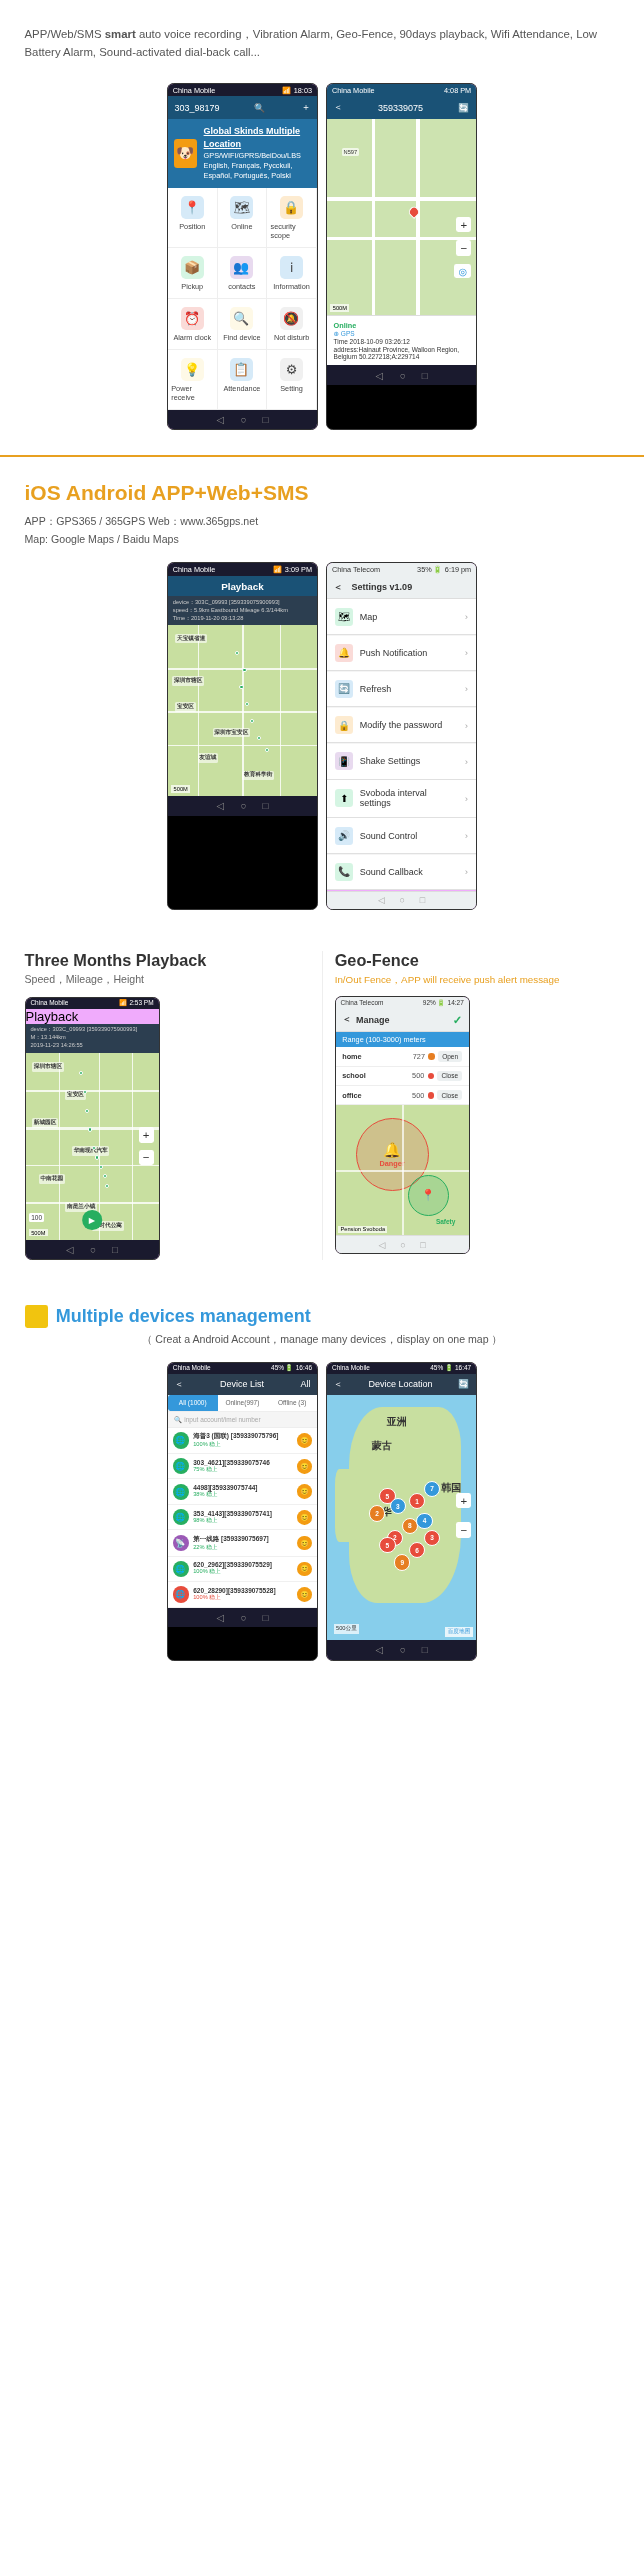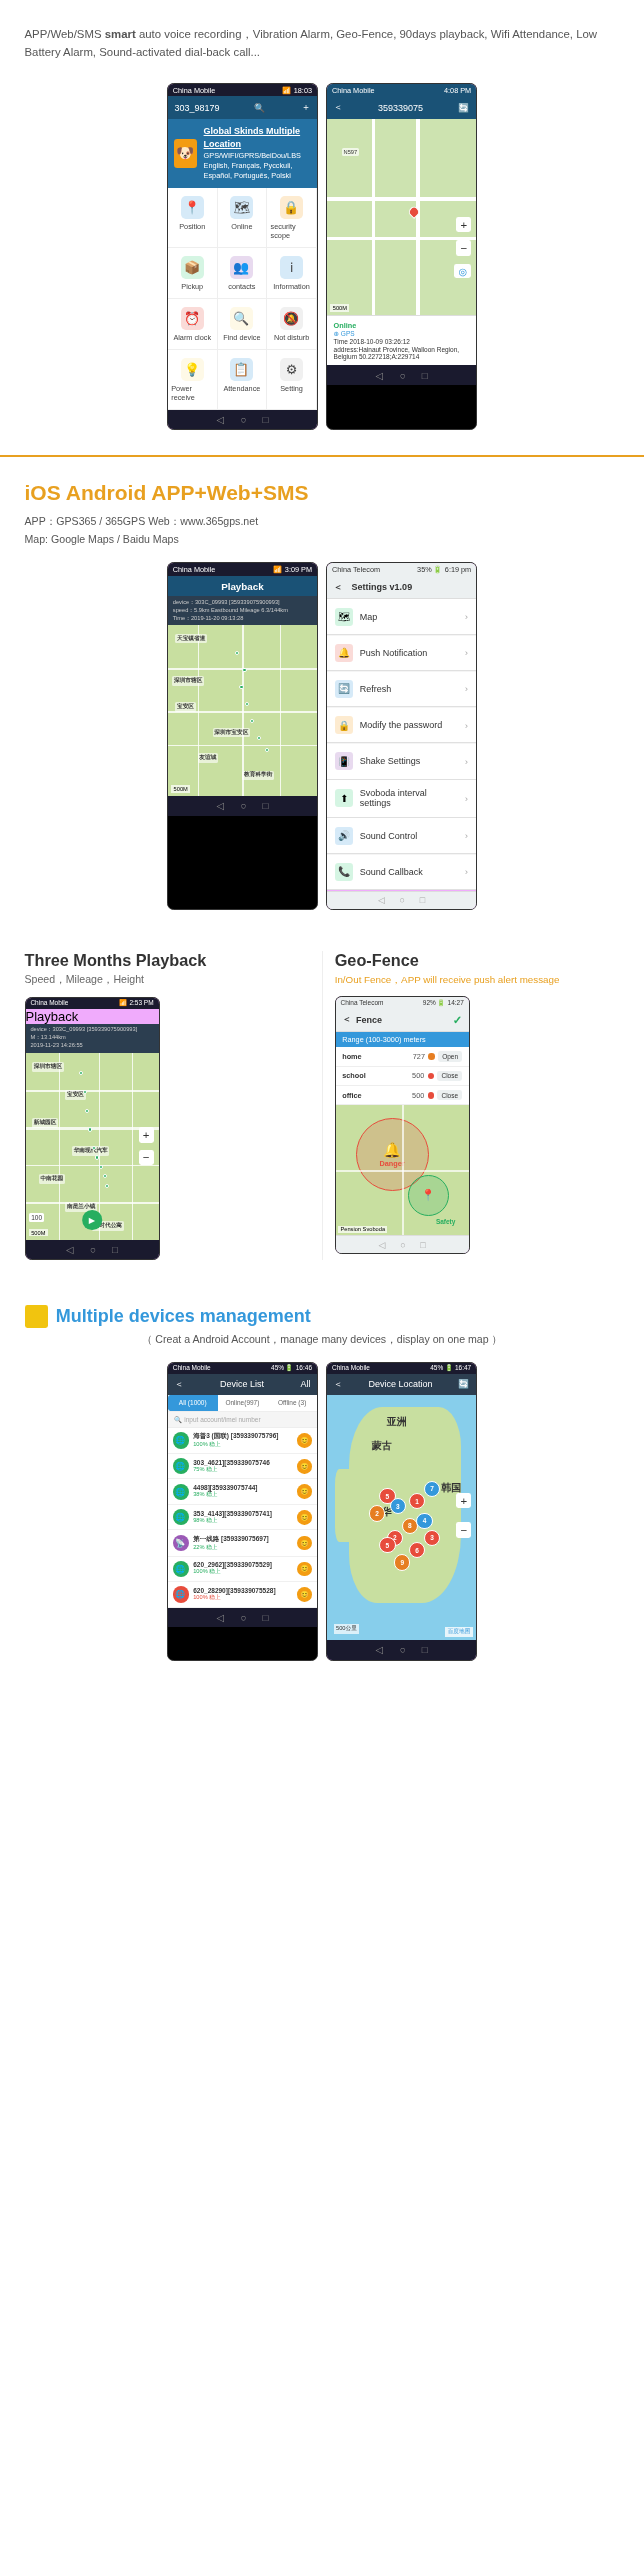--- a/index.html
+++ b/index.html
@@ -913,21 +913,21 @@
       <h3>Geo-Fence</h3>
       <div class="geo-sub">In/Out Fence，APP will receive push alert message</div>
       <div class="phone-mockup phone-geo">
         <div class="phone-screen">
           <div class="status-bar" style="background:#ecf0f1; color:#333; font-size:6.5px; padding:1.6px 4.9px; display:flex; justify-content:space-between;">
             <span>China Telecom</span>
             <span>92% 🔋 14:27</span>
           </div>
           <div class="title-bar" style="background:#ecf0f1; color:#333; padding:4.1px 6.5px; font-size:9px; border-bottom:0.8px solid #ddd; display:flex; align-items:center; gap:4.9px;">
             <span>＜</span>
-            <span>Fence</span>
+            <span>Manage</span>
             <span style="margin-left:auto; color:#27ae60; font-size:11.4px;">✓</span>
           </div>
           <div class="fence-range-header">
             <span>Range (100-3000) meters</span>
           </div>
           <div class="fence-list">
             <div class="fence-item">
               <span class="fence-name">home</span>
               <span class="fence-distance">727</span>
               <div class="fence-dot fence-dot-orange"></div>

